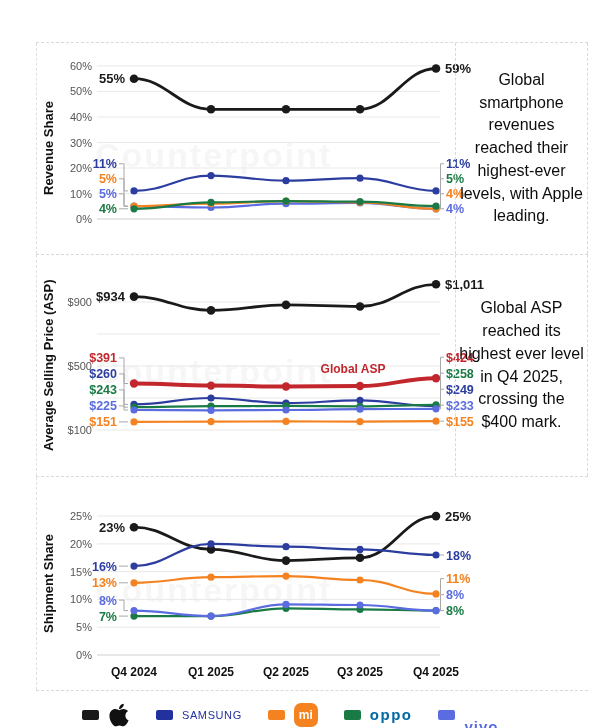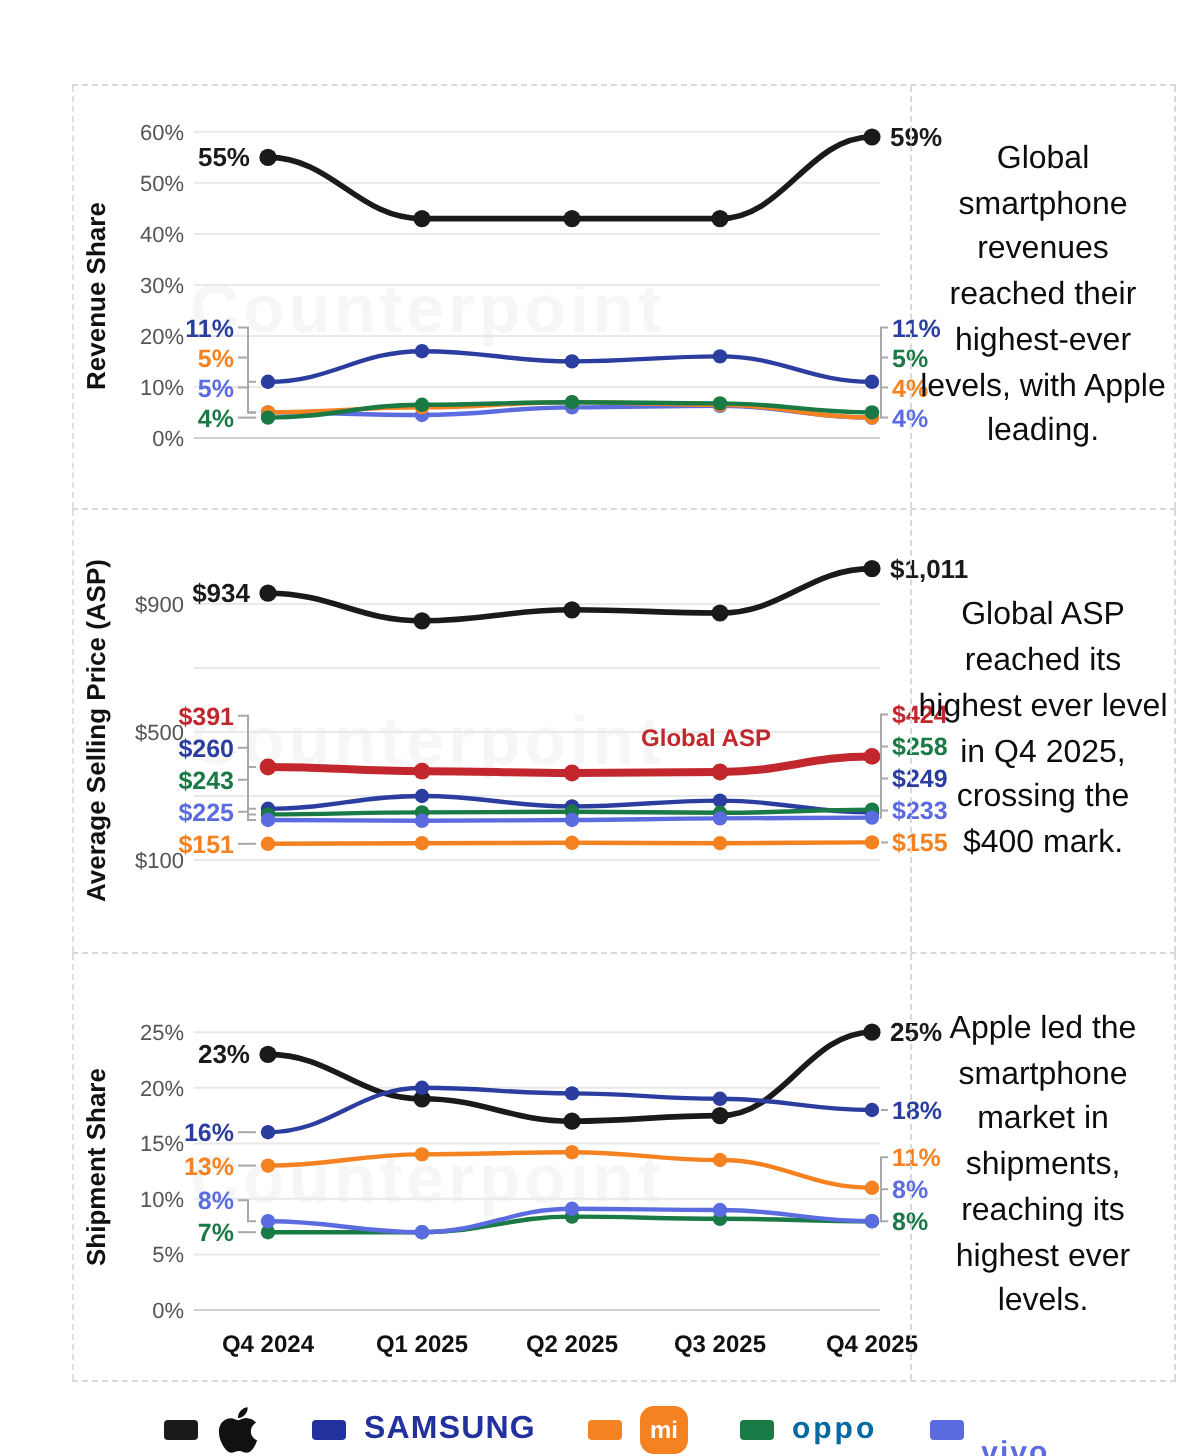--- a/index.html
+++ b/index.html
@@ -17,21 +17,21 @@
   .insight{font-size:16px;font-weight:normal;line-height:1.42;text-align:center;color:#0d0d0d;}
   .ytitle{position:absolute;left:1px;top:0;bottom:0;width:20px;display:flex;align-items:center;justify-content:center;
           writing-mode:vertical-rl;transform:rotate(180deg);font-weight:bold;font-size:13px;color:#111;white-space:nowrap;}
   .chart-svg{position:absolute;left:0;top:0;overflow:visible;}
   .wm{position:absolute;left:58px;top:44%;font-size:34px;font-weight:800;letter-spacing:2px;
       color:rgba(40,40,40,0.045);pointer-events:none;white-space:nowrap;}
   .legend{position:absolute;left:82px;top:694px;display:flex;align-items:center;gap:26px;}
   .li{display:flex;align-items:center;gap:9px;}
   .sw{display:inline-block;width:17px;height:10px;border-radius:2px;background:#888;}
   .apple-svg{width:22px;height:26px;display:block;}
-  .wordmark-samsung{font-size:16px;font-weight:bold;letter-spacing:0.6px;}
+  .wordmark-samsung{font-size:11px;font-weight:normal;letter-spacing:0.6px;}
   .mi-badge{display:flex;align-items:center;justify-content:center;width:24px;height:24px;border-radius:7px;
             color:#fff;font-size:12px;font-weight:bold;text-align:right;}
   .wordmark-oppo{font-size:15px;font-weight:bold;letter-spacing:1.5px;text-transform:lowercase;}
   .wordmark-vivo{font-size:15px;font-weight:bold;letter-spacing:1px;text-transform:lowercase;}
 </style>
 </head>
 <body>
 
 <div class="page">
   <div class="grid">
@@ -306,23 +306,20 @@
               <path d="M407,117.6 H403.5 V133.6 H404" fill="none" stroke="#a8a8a8" stroke-width="1"></path>
               <text x="409" y="122.1" text-anchor="start" fill="#5b6ce0" font-size="12.5" font-weight="bold" font-family="&quot;Liberation Sans&quot;,sans-serif">8%</text>
               <path d="M407,101.6 H403.5 V116.9 H404" fill="none" stroke="#a8a8a8" stroke-width="1"></path>
               <text x="409" y="106.1" text-anchor="start" fill="#f58220" font-size="12.5" font-weight="bold" font-family="&quot;Liberation Sans&quot;,sans-serif">11%</text>
               <path d="M407,78 H403.5 V78 H404" fill="none" stroke="#a8a8a8" stroke-width="1"></path>
               <text x="409" y="82.5" text-anchor="start" fill="#2c3da0" font-size="12.5" font-weight="bold" font-family="&quot;Liberation Sans&quot;,sans-serif">18%</text>
               <text x="408" y="43.6" text-anchor="start" fill="#1a1a1a" font-size="13" font-weight="bold" font-family="&quot;Liberation Sans&quot;,sans-serif">25%</text>
             </g>
           </svg>
       </div>
-      <div class="text-cell">
-        <div class="insight">Apple led the smartphone market in shipments, reaching its highest ever levels.</div>
-      </div>
     </div>
 
   </div>
 
   <div class="legend">
     <div class="li">
       <span class="sw" style="background: rgb(26, 26, 26);"></span>
       <svg class="apple-svg" viewBox="0 0 384 512">
         <path fill="#111111" d="M318.7 268.7c-.2-36.7 16.4-64.4 50-84.8-18.8-26.9-47.2-41.7-84.7-44.6-35.5-2.8-74.3 20.7-88.5 20.7-15 0-49.4-19.7-76.4-19.7C63.3 141.2 4 184.8 4 273.5q0 39.3 14.4 81.2c12.8 36.7 59 126.7 107.2 125.2 25.2-.6 43-17.9 75.8-17.9 31.8 0 48.3 17.9 76.4 17.9 48.6-.7 90.4-82.5 102.6-119.3-65.2-30.7-61.7-90-61.7-91.9zm-56.6-164.2c27.3-32.4 24.8-61.9 24-72.5-24.1 1.4-52 16.4-67.9 34.9-17.5 19.8-27.8 44.3-25.6 71.9 26.1 2 49.9-11.4 69.5-34.3z"></path>
       </svg>

